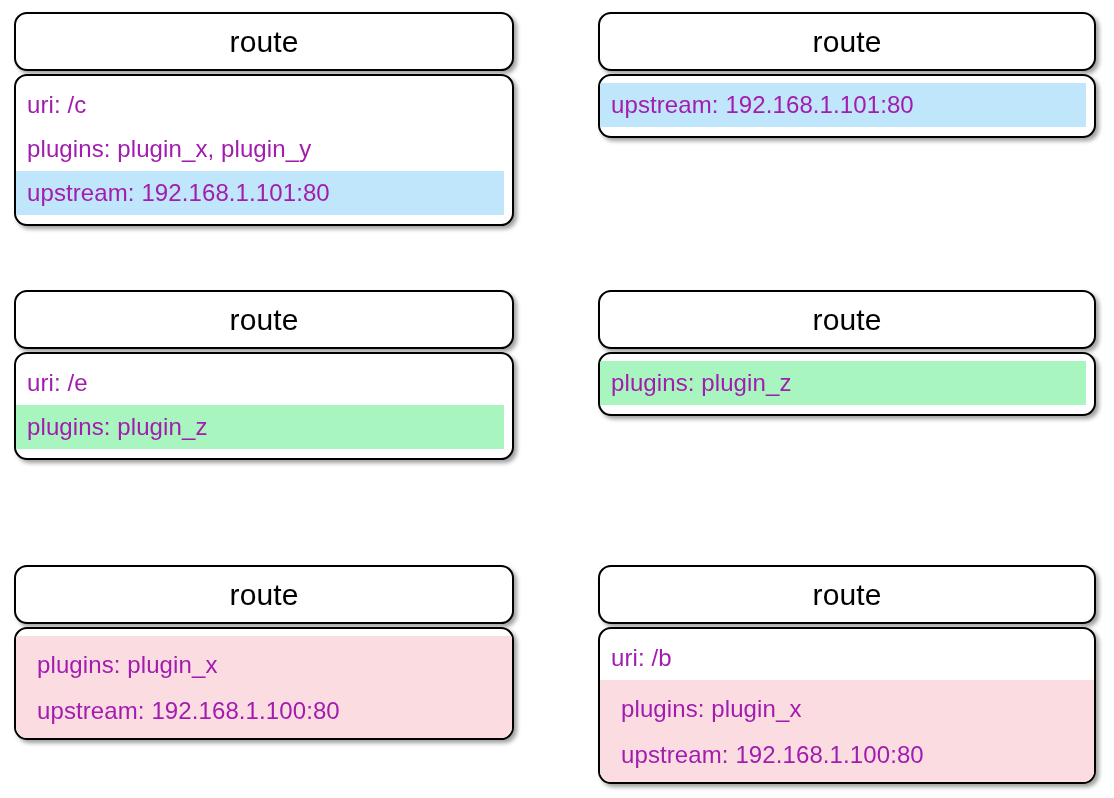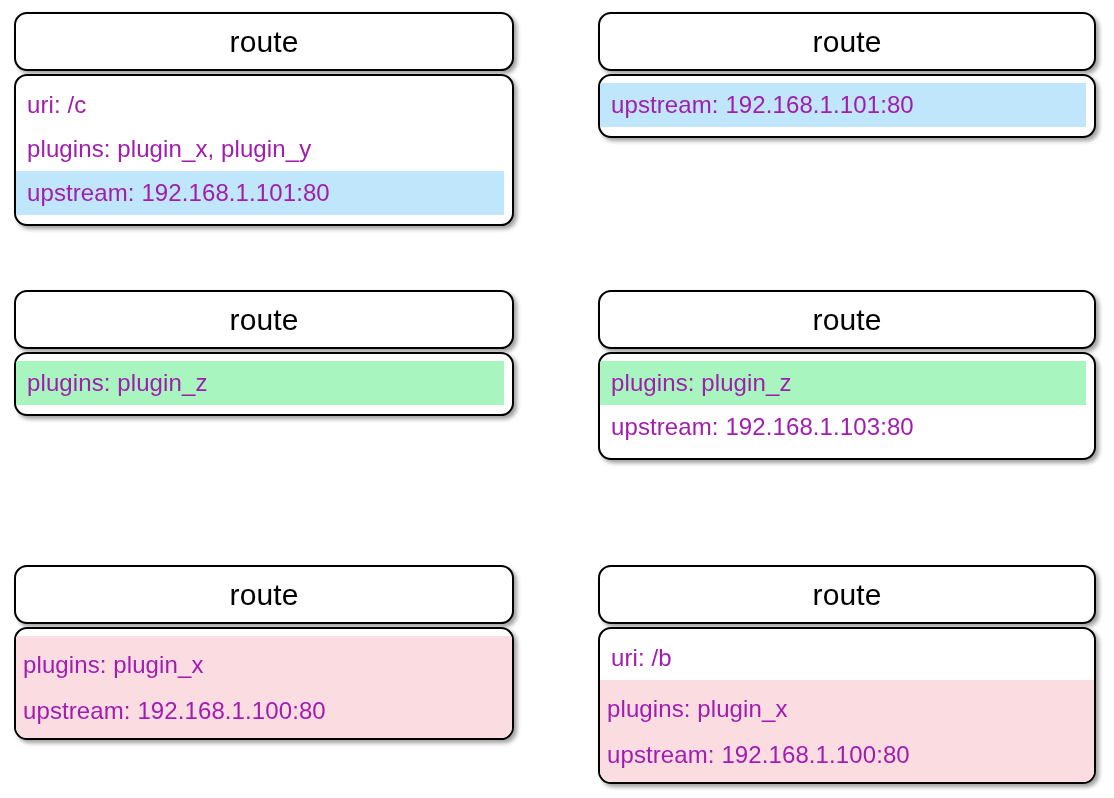--- a/index.html
+++ b/index.html
@@ -70,21 +70,21 @@
     letter-spacing: 0.1px;
   }
 
   
   .attr-row.hl-inline {
     margin-right: 8px;
   }
 
   
   .attr-row.hl-bleed {
-    padding-left: 7px;
+    padding-left: 21px;
     margin-right: 4px;
   }
 
   
   .attr-group {
     padding: 6px 0 4px 0;
     margin-bottom: -9px;
   }
   .attr-group .attr-row {
     line-height: 46px;
@@ -110,30 +110,30 @@
       </div>
       <div class="route-body">
         <div class="attr-row hl-inline" style="background: rgb(191, 230, 250);">upstream: 192.168.1.101:80</div>
       </div>
     </div>
     <div class="route-node" style="left: 14px; top: 290px; width: 500px;">
       <div class="route-header">
         <div class="route-title">route</div>
       </div>
       <div class="route-body">
+        <div class="attr-row">uri: /e</div>
         <div class="attr-row hl-inline" style="background: rgb(168, 245, 192);">plugins: plugin_z</div>
       </div>
     </div>
     <div class="route-node" style="left: 598px; top: 290px; width: 498px;">
       <div class="route-header">
         <div class="route-title">route</div>
       </div>
       <div class="route-body">
         <div class="attr-row hl-inline" style="background: rgb(168, 245, 192);">plugins: plugin_z</div>
-        <div class="attr-row">upstream: 192.168.1.103:80</div>
       </div>
     </div>
     <div class="route-node" style="left: 14px; top: 565px; width: 500px;">
       <div class="route-header">
         <div class="route-title">route</div>
       </div>
       <div class="route-body">
         <div class="attr-group" style="background: rgb(251, 221, 225);">
           <div class="attr-row hl-bleed">plugins: plugin_x</div>
           <div class="attr-row hl-bleed">upstream: 192.168.1.100:80</div>

